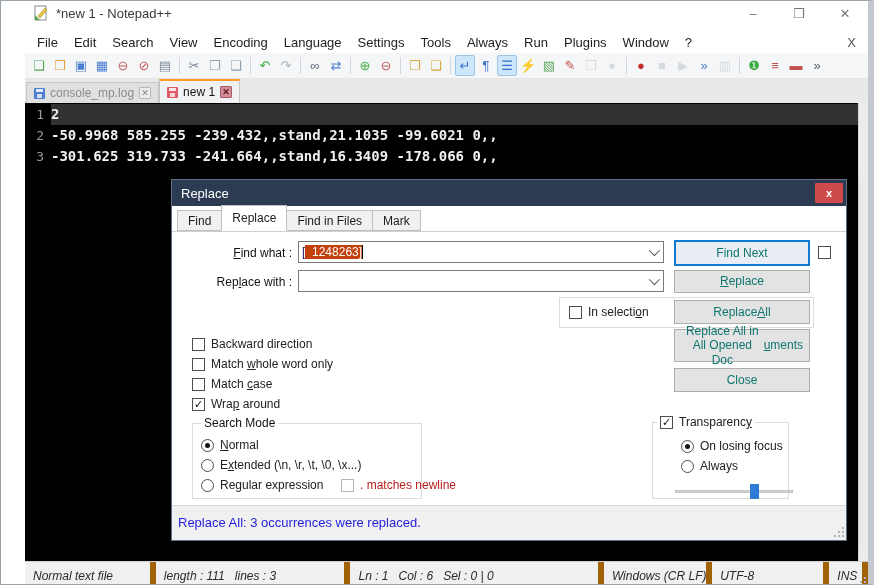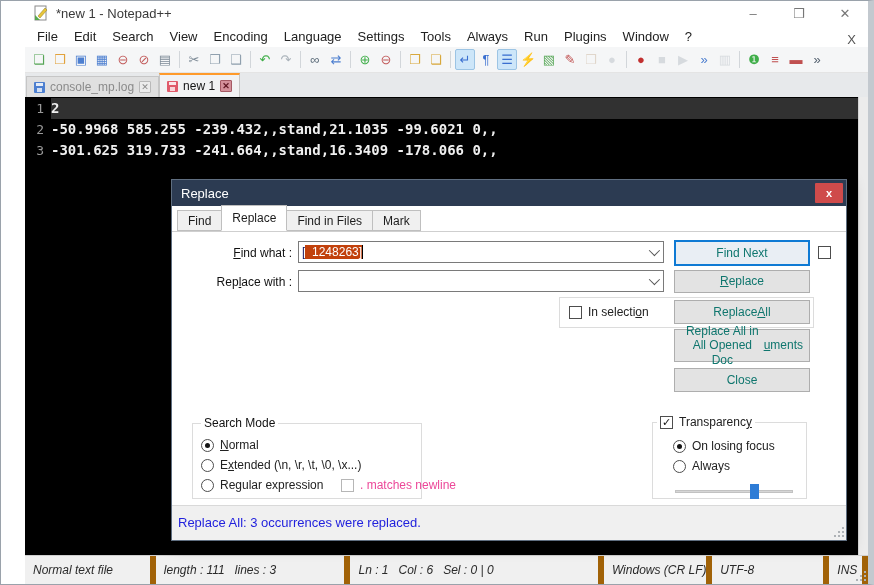--- a/index.html
+++ b/index.html
@@ -9,21 +9,21 @@
     position:relative; width:874px; height:585px; background:#fff;
     border:1px solid #9aa2ab; border-right:6px solid #c3c9cf;
     overflow:hidden; font-size:12px; color:#222;padding-left:24px;
   }
   
   .titlebar{height:24px; display:flex; align-items:center; padding-left:8px; gap:7px; background:#fff;}
   .title-text{color:#3a3a3a; font-size:13px;}
   .win-controls{margin-left:auto; display:flex; height:100%;}
   .win-btn{width:46px; display:flex; align-items:center; justify-content:center; color:#777; font-size:13px;}
   
-  .menubar{height:22px; display:flex; align-items:flex-end; background:#fff; padding-left:4px;}
+  .menubar{height:22px; display:flex; align-items:center; background:#fff; padding-left:4px;margin-top:6px;}
   .menu-item{padding:3px 8px; color:#222; font-size:13px;}
   .menu-x{margin-left:auto; padding-right:12px; color:#555; font-size:13px;}
   
   .toolbar{height:26px; display:flex; align-items:center; background:#f5f6f7; padding-left:4px; gap:1px; border-bottom:1px solid #e4e4e4;}
   .tbtn{width:20px; height:21px; display:flex; align-items:center; justify-content:center; font-size:13px; border-radius:2px; border:1px solid transparent;}
   .tbtn.pressed{background:#cde6f9; border-color:#9cc4e4;}
   .tbtn.disabled{opacity:.4;}
   .tsep{width:1px; height:17px; background:#d2d6da; margin:0 3px; flex:none;}
   
   .tabbar{height:24px; background:#e7e9eb; display:flex; align-items:flex-end; padding-left:1px;}
@@ -231,49 +231,67 @@
 
     <div class="groupbox" style="left:387px; top:117px; width:255px; height:31px;"></div>
     <div class="optrow" style="position:absolute; left:397px; top:125px;">
       <span class="cb"></span>
       <span>In selecti<u>o</u>n</span>
     </div>
     <div class="btn" style="left:502px; top:120px; width:136px; height:24px;">Replace <u>A</u>ll</div>
     <div class="btn" style="left:502px; top:149px; width:136px; height:33px; padding:0 6px;">Replace All in All Opened Doc<u>u</u>ments</div>
     <div class="btn" style="left:502px; top:188px; width:136px; height:24px;">Close</div>
 
+    <div id="dlg-options" style="position:absolute; left:20px; top:157px;">
+        <div class="optrow">
+          <span class="cb"></span>
+          <span>Backward direction</span>
+        </div>
+        <div class="optrow">
+          <span class="cb"></span>
+          <span>Match <u>w</u>hole word only</span>
+        </div>
+        <div class="optrow">
+          <span class="cb"></span>
+          <span>Match <u>c</u>ase</span>
+        </div>
+        <div class="optrow">
+          <span class="cb checked"></span>
+          <span>Wra<u>p</u> around</span>
+        </div>
+      </div>
 
     <div class="groupbox" style="left:20px; top:243px; width:230px; height:76px;">
       <span class="gb-legend">Search Mode</span>
       <div id="search-mode-radios" style="position:absolute; left:8px; top:14px;">
           <div class="optrow">
             <span class="radio selected"></span>
             <span><u>N</u>ormal</span>
           </div>
           <div class="optrow">
             <span class="radio"></span>
             <span>E<u>x</u>tended (\n, \r, \t, \0, \x...)</span>
           </div>
           <div class="optrow">
             <span class="radio"></span>
             <span>Re<u>g</u>ular expression</span>
           </div>
         </div>
-      <div class="optrow" style="position:absolute; left:148px; top:54px; color:#ec4899;">
+      <div class="optrow" style="position:absolute; left:148px; top:54px; color:#b91c1c;">
         <span class="cb disabled"></span>
         <span>. matches newline</span>
       </div>
     </div>
 
-    <div class="groupbox" style="left:480px; top:242px; width:155px; height:77px;">
+    <div class="groupbox" style="left:480px; top:242px; width:137px; height:77px;">
       <div class="optrow" style="position:absolute; left:4px; top:-8px; background:#fff; padding:0 3px;">
         <span class="cb checked"></span>
         <span>Transparenc<u>y</u></span>
       </div>
-      <div id="transparency-radios" style="position:absolute; left:20px; top:16px;text-align:right;">
+      <div id="transparency-radios" style="position:absolute; left:28px; top:16px;text-align:right;">
           <div class="optrow">
             <span class="radio selected"></span>
             <span>On losing focus</span>
           </div>
           <div class="optrow">
             <span class="radio"></span>
             <span>Always</span>
           </div>
         </div>
       <div class="slider" style="left:22px; top:61px; width:118px;">

